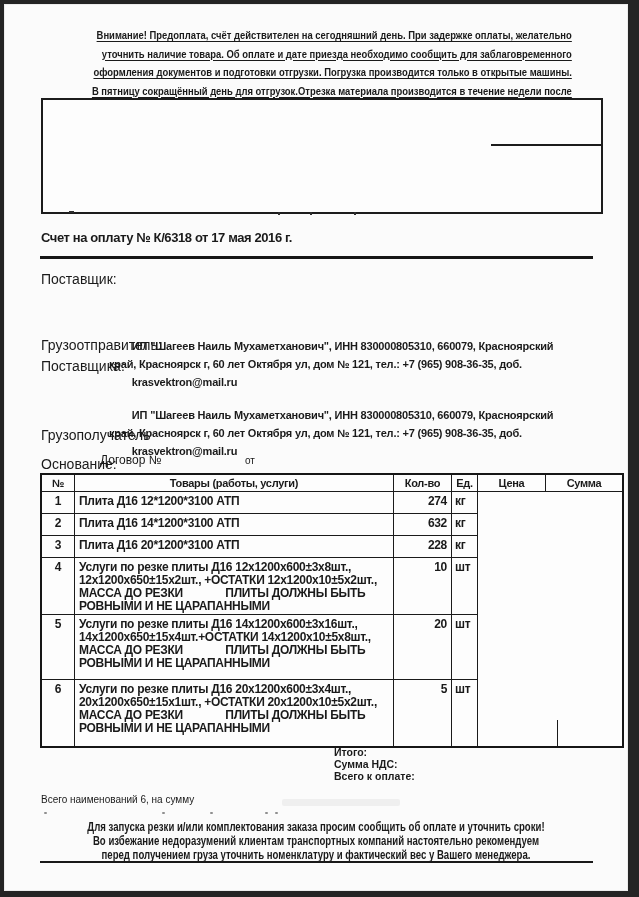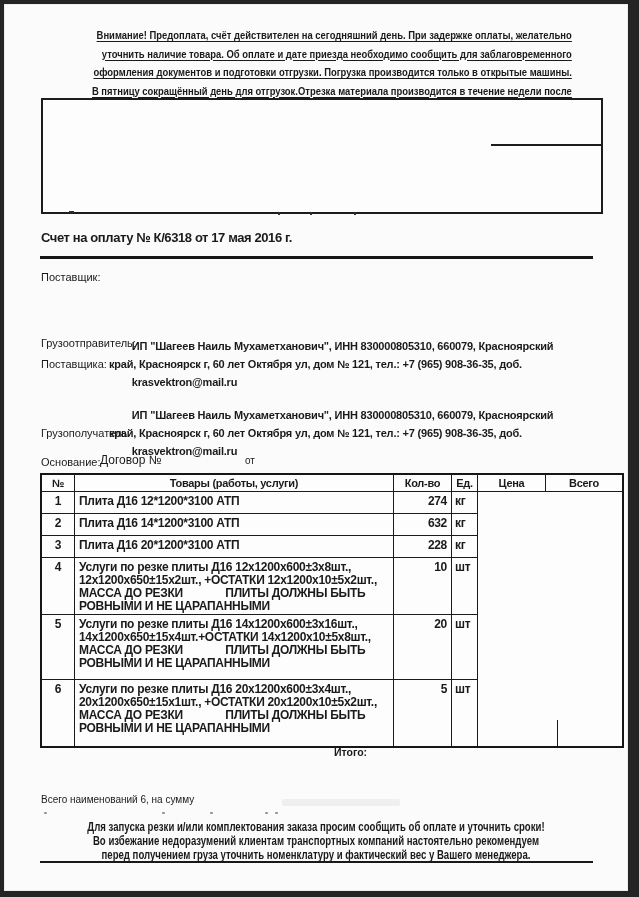--- a/index.html
+++ b/index.html
@@ -29,21 +29,21 @@
     left:37px;top:94px;width:558px;height:112px;
     border:2px solid #1c1c1c;background:#fdfdfd;
   }
   .pay-box .hsplit{position:absolute;right:0;top:44px;width:110px;height:2px;background:#1c1c1c;}
   .tickmark{position:absolute;background:#2d2d2d;}
   
   .doc-title{left:37px;top:226px;font-weight:bold;font-size:13px;letter-spacing:-0.4px;white-space:nowrap;}
   .title-rule{left:36px;top:252px;width:553px;height:2.5px;background:#161616;}
   .footer-rule{left:36px;top:857px;width:553px;height:1.6px;background:#191919;}
   
-  .plabel{font-size:11px;white-space:nowrap;}
+  .plabel{font-size:14px;white-space:nowrap;}
   .pvalue{
     left:105px;width:500px;font-weight:bold;font-size:11px;line-height:18px;
     letter-spacing:-0.2px;white-space:pre-wrap;
   }
   .basis-lg{font-size:12px;white-space:nowrap;}
   .basis-sm{font-size:10px;white-space:nowrap;}
   
   .items{left:36px;top:469px;border-collapse:collapse;table-layout:fixed;background:#fdfdfd;}
   .items td{border:1px solid #1b1b1b;vertical-align:top;overflow:hidden;}
   .items{border:2px solid #161616;}
@@ -120,21 +120,21 @@
   <div class="abs basis-sm" style="left:241px;top:451px;">от</div>
 
   <table class="items abs">
     <tbody>
       <tr class="hdr">
         <td class="c-num">№</td>
         <td class="c-goods">Товары (работы, услуги)</td>
         <td class="c-qty">Кол-во</td>
         <td class="c-unit">Ед.</td>
         <td class="c-price">Цена</td>
-        <td class="c-sum">Всего</td>
+        <td class="c-sum">Сумма</td>
       </tr>
       <tr class="body r-s">
         <td class="c-num">1</td>
         <td class="c-goods desc">Плита Д16 12*1200*3100 АТП</td>
         <td class="c-qty">274</td>
         <td class="c-unit">кг</td>
         <td class="pricebox" rowspan="6" colspan="2">
             <div class="stub"></div>
           </td>
       </tr>
@@ -175,20 +175,22 @@
 МАССА ДО РЕЗКИ              ПЛИТЫ ДОЛЖНЫ БЫТЬ
 РОВНЫМИ И НЕ ЦАРАПАННЫМИ</td>
         <td class="c-qty">5</td>
         <td class="c-unit">шт</td>
       </tr>
     </tbody>
   </table>
 
   <div class="abs totals">
     <div>Итого:</div>
+    <div>Сумма НДС:</div>
+    <div>Всего к оплате:</div>
   </div>
 
   <div class="abs summary">Всего наименований 6, на сумму</div>
 
   <div class="smudge"></div>
   <div class="dot" style="left:40px;top:808px;"></div>
   <div class="dot" style="left:158px;top:808px;"></div>
   <div class="dot" style="left:206px;top:808px;"></div>
   <div class="dot" style="left:261px;top:808px;"></div>
   <div class="dot" style="left:271px;top:808px;"></div>

